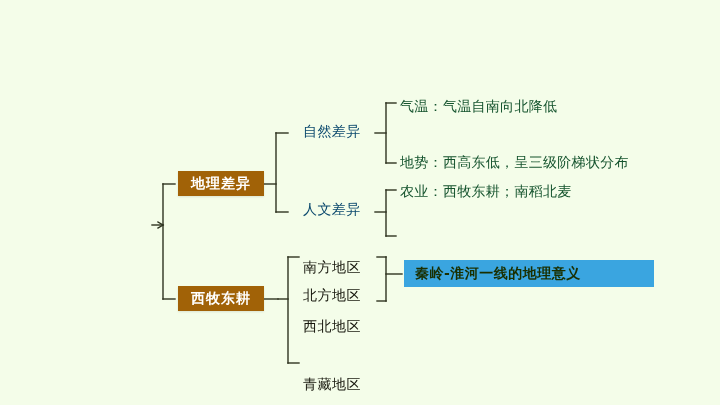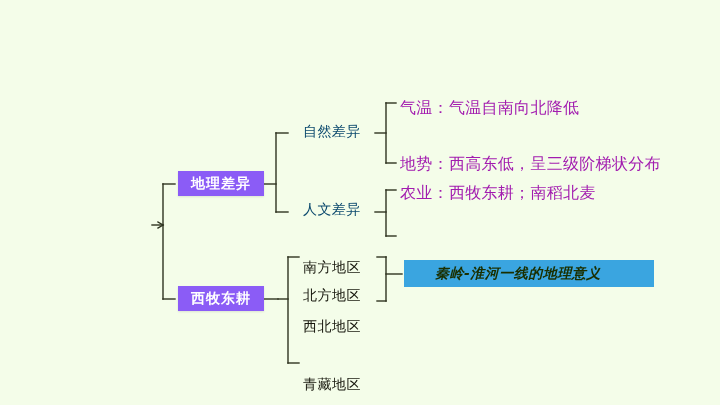--- a/index.html
+++ b/index.html
@@ -25,21 +25,21 @@
     color:#ffffff;
     font-size:19px;
     font-weight:bold;
     letter-spacing:2px;
     text-shadow:0 1px 1px rgba(0,90,140,.35);
   }
 
   
   .chip{
     position:absolute;
-    background:#8b5cf6;
+    background:#a16207;
     color:#ffffff;
     font-size:14px;
     font-weight:bold;
     letter-spacing:1px;
     display:flex;align-items:center;justify-content:center;
     box-shadow:0 1px 2px rgba(0,0,0,.10);
   }
   .chip-root{left:28px;top:212px;width:124px;height:26px;}
   .chip-l2a{left:178px;top:171px;width:86px;height:25px;}
   .chip-l2b{left:178px;top:286px;width:86px;height:25px;}
@@ -48,40 +48,39 @@
   .note-box{
     position:absolute;left:404px;top:260px;
     width:250px;height:27px;
     background:#3aa5e0;
     display:flex;align-items:center;
   }
   .note-box span{
     color:#1a2f00;
     font-size:14px;
     font-weight:bold;
-    padding-left:31px;
+    padding-left:11px;
     letter-spacing:.5px;
-    font-style:italic;
   }
 
   
   .txt{
     position:absolute;
     color:#0c4a6e;
     font-size:14px;
     white-space:nowrap;
     letter-spacing:.4px;
   }
   .txt-l3a{left:303px;top:123px;}
   .txt-l3b{left:303px;top:201px;}
 
   .leaf{
     position:absolute;
-    color:#a21caf;
-    font-size:16px;
+    color:#14532d;
+    font-size:14px;
     white-space:nowrap;
     letter-spacing:.3px;
   }
   .leaf-1{left:400px;top:98px;}
   .leaf-2{left:400px;top:126px;}
   .leaf-3{left:400px;top:154px;}
   .leaf-4{left:400px;top:183px;}
   .leaf-5{left:400px;top:229px;}
 
   .region{

